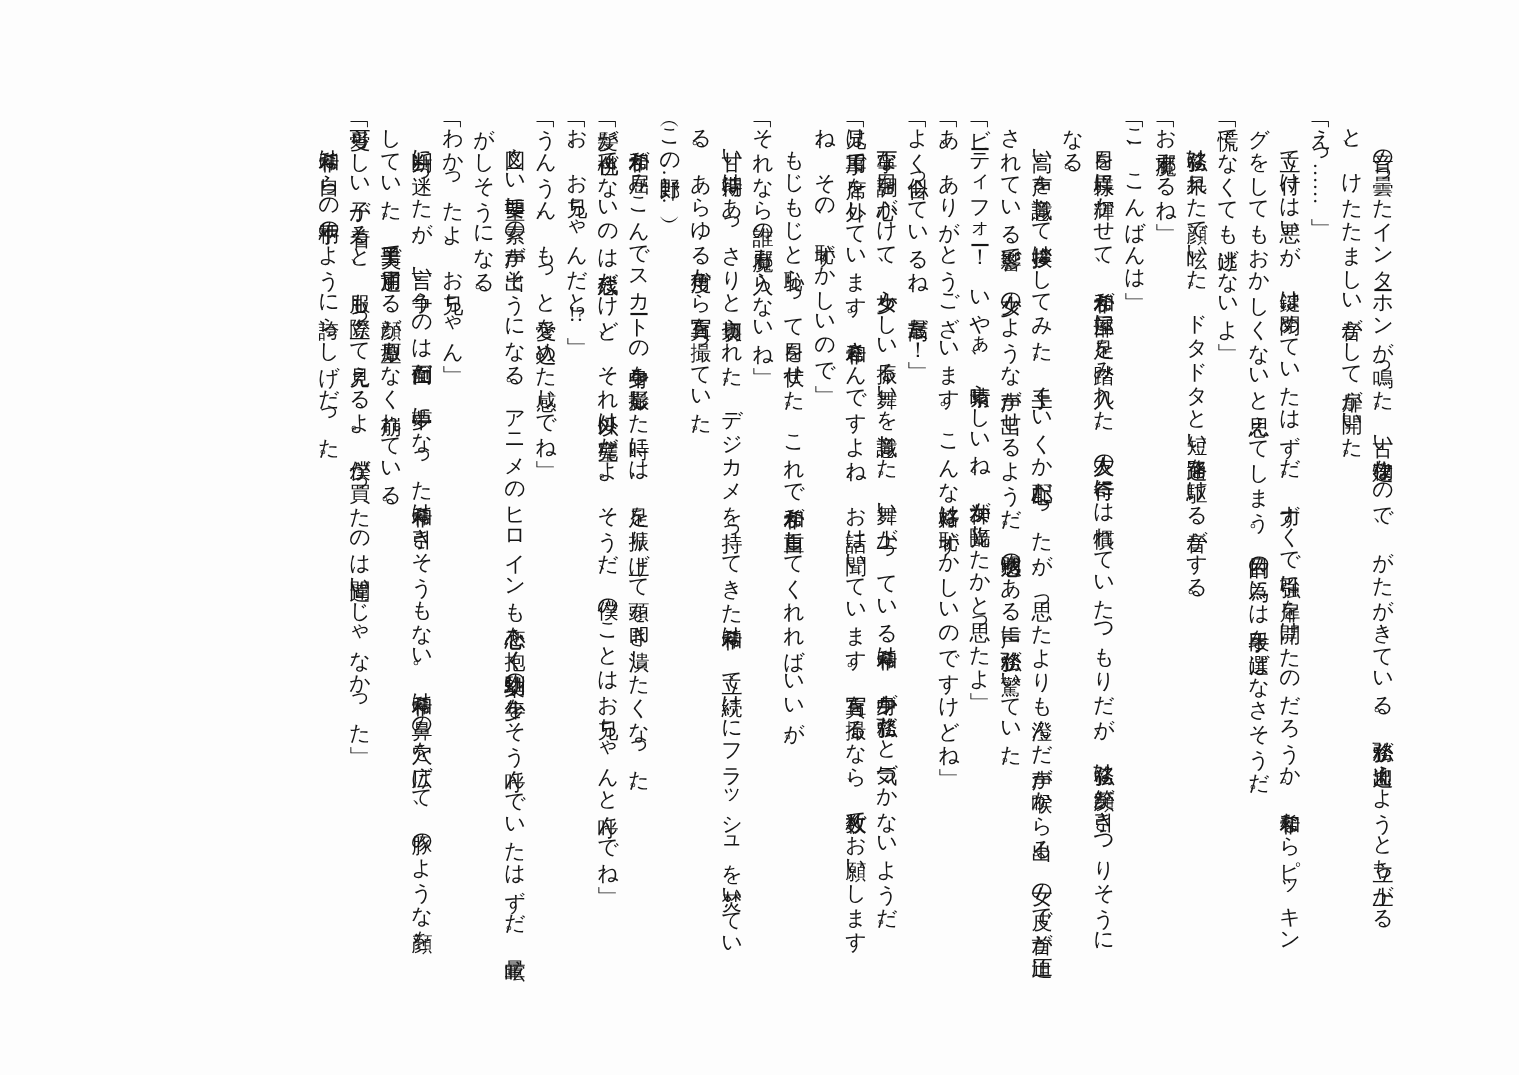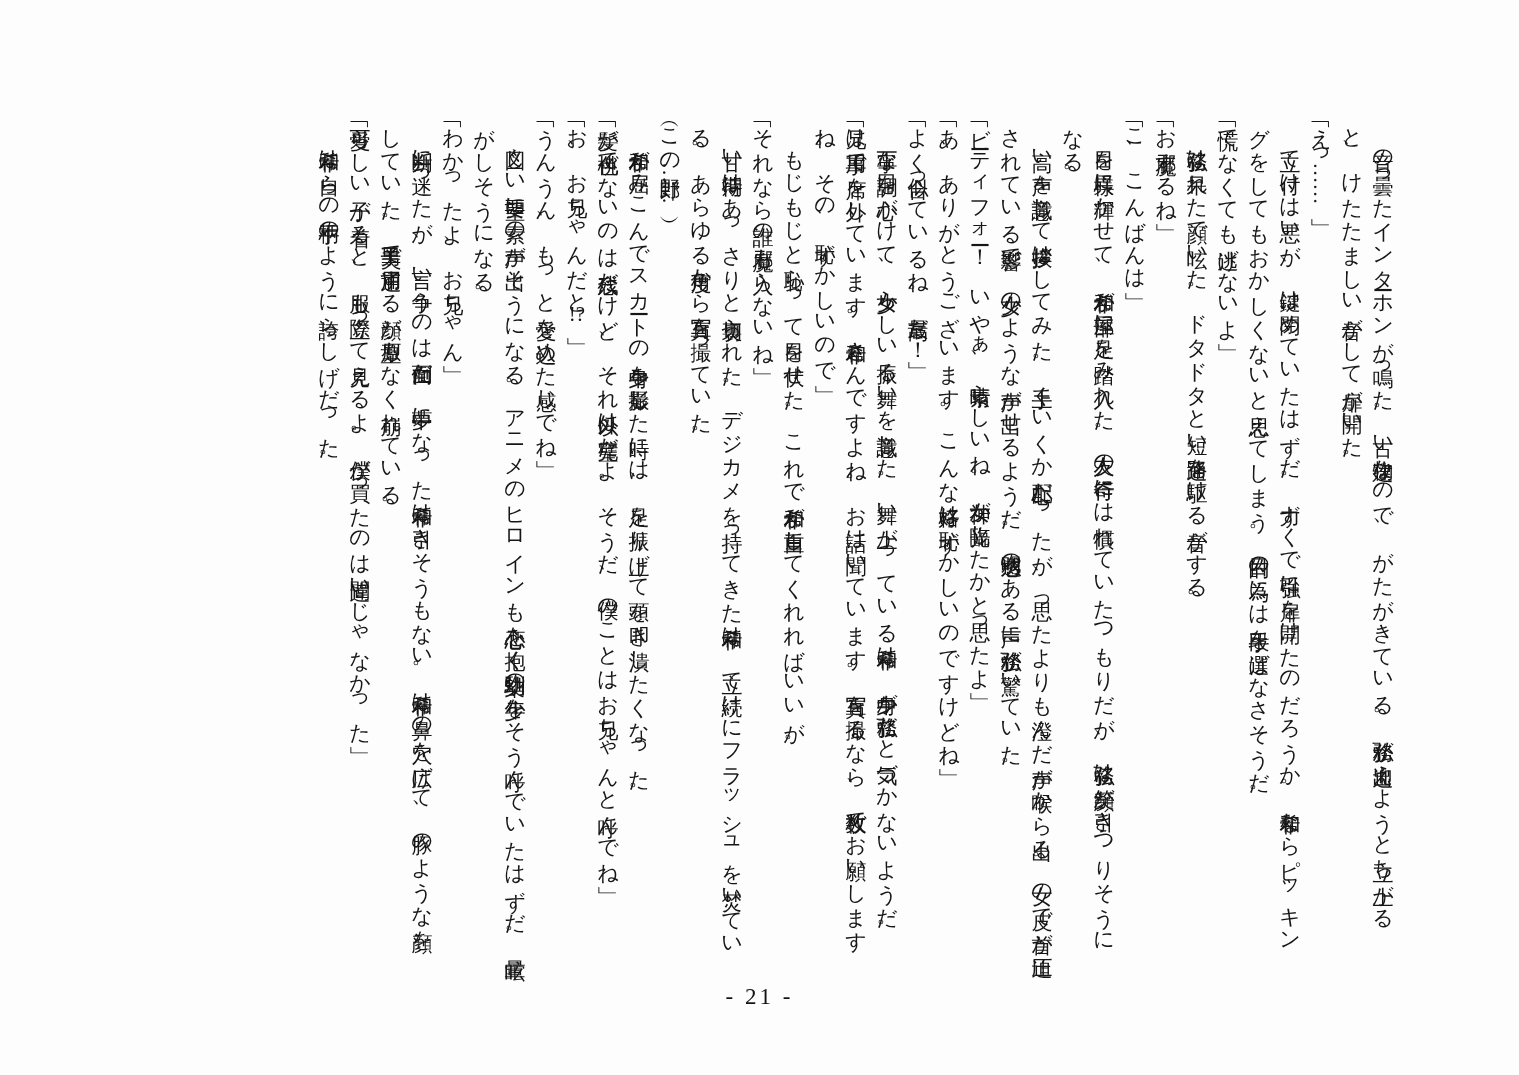--- a/index.html
+++ b/index.html
@@ -86,14 +86,13 @@
       <p class="narration">和希が屈みこんでスカートの中身を撮影した時には、足を振り上げて頭を叩き潰したくなった。</p>
       <p class="dialogue">「髪が桃色でないのは残念だけど、それ以外は完璧だよ。そうだ、僕のことはお兄ちゃんと呼んでね」</p>
       <p class="dialogue">「お、お兄ちゃんだと<span class="tcy">!?</span>」</p>
       <p class="dialogue">「うんうん、もっと愛を込めた感じでね」</p>
       <p class="narration">図々しい要望に素の声が出そうになる。アニメのヒロインも恋心を抱く幼馴染の少年をそう呼んでいたはずだ。眩暈がしそうになる。</p>
       <p class="dialogue">「わかったよ、お兄ちゃん」</p>
       <p class="narration">判断に迷ったが、言い争うのは面倒だ。夢中になった和希は引きそうもない。和希は鼻の穴を広げて、豚のような顔をしていた。美男子で通用する顔が原型もなく崩れている。</p>
       <p class="dialogue">「可愛らしい子が着ると、服も際立って見えるよ。僕が買ったのは間違いじゃなかった」</p>
       <p class="narration">和希は自らの手柄のように誇らしげだった。</p>
     </div>
-  <div id="page-number">- 21 -</div>
 </div>
 
 </body></html>

